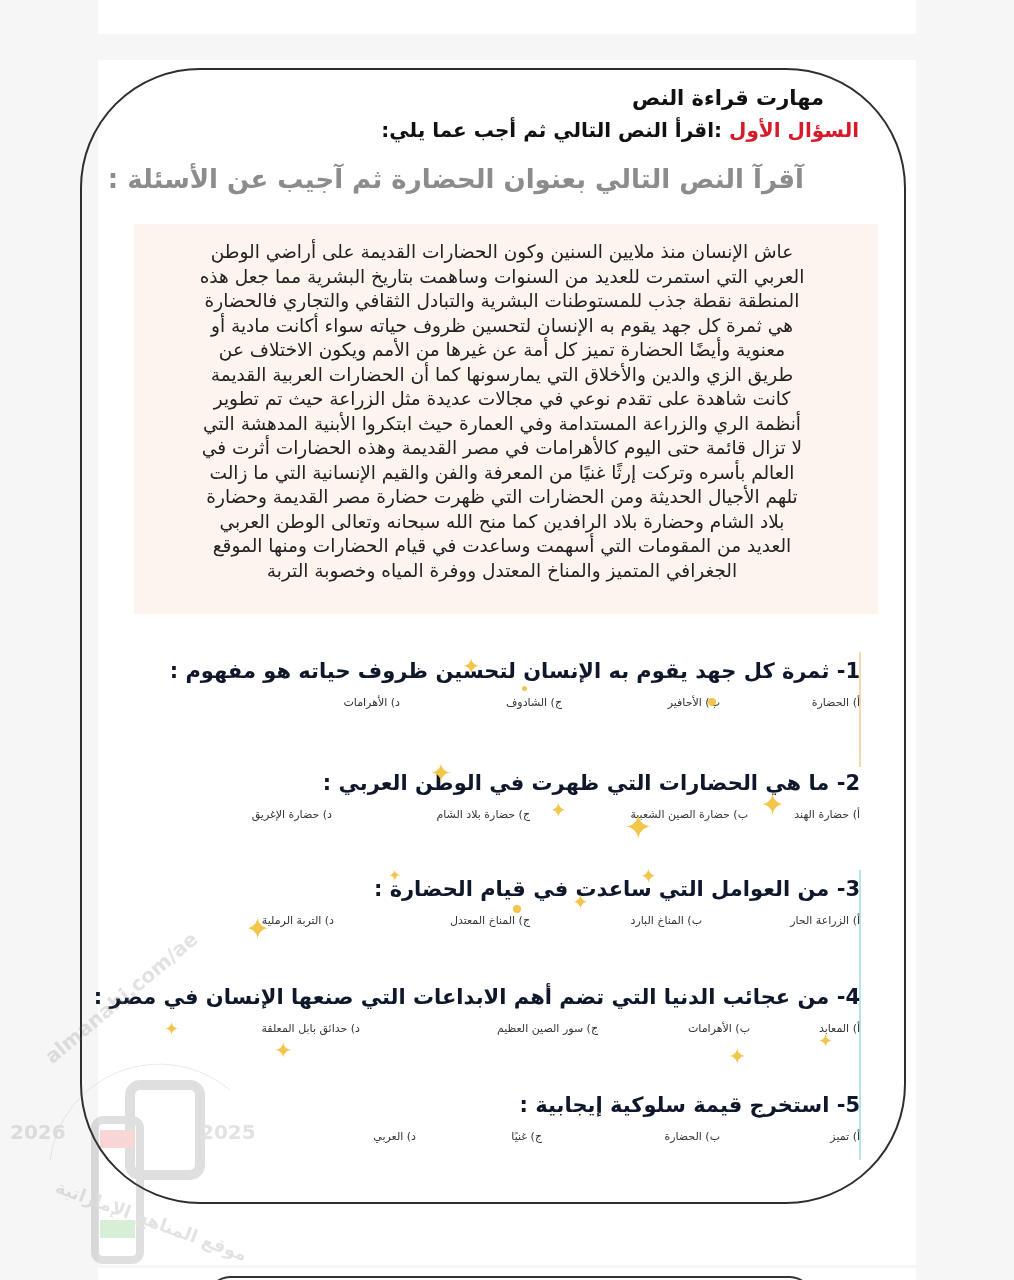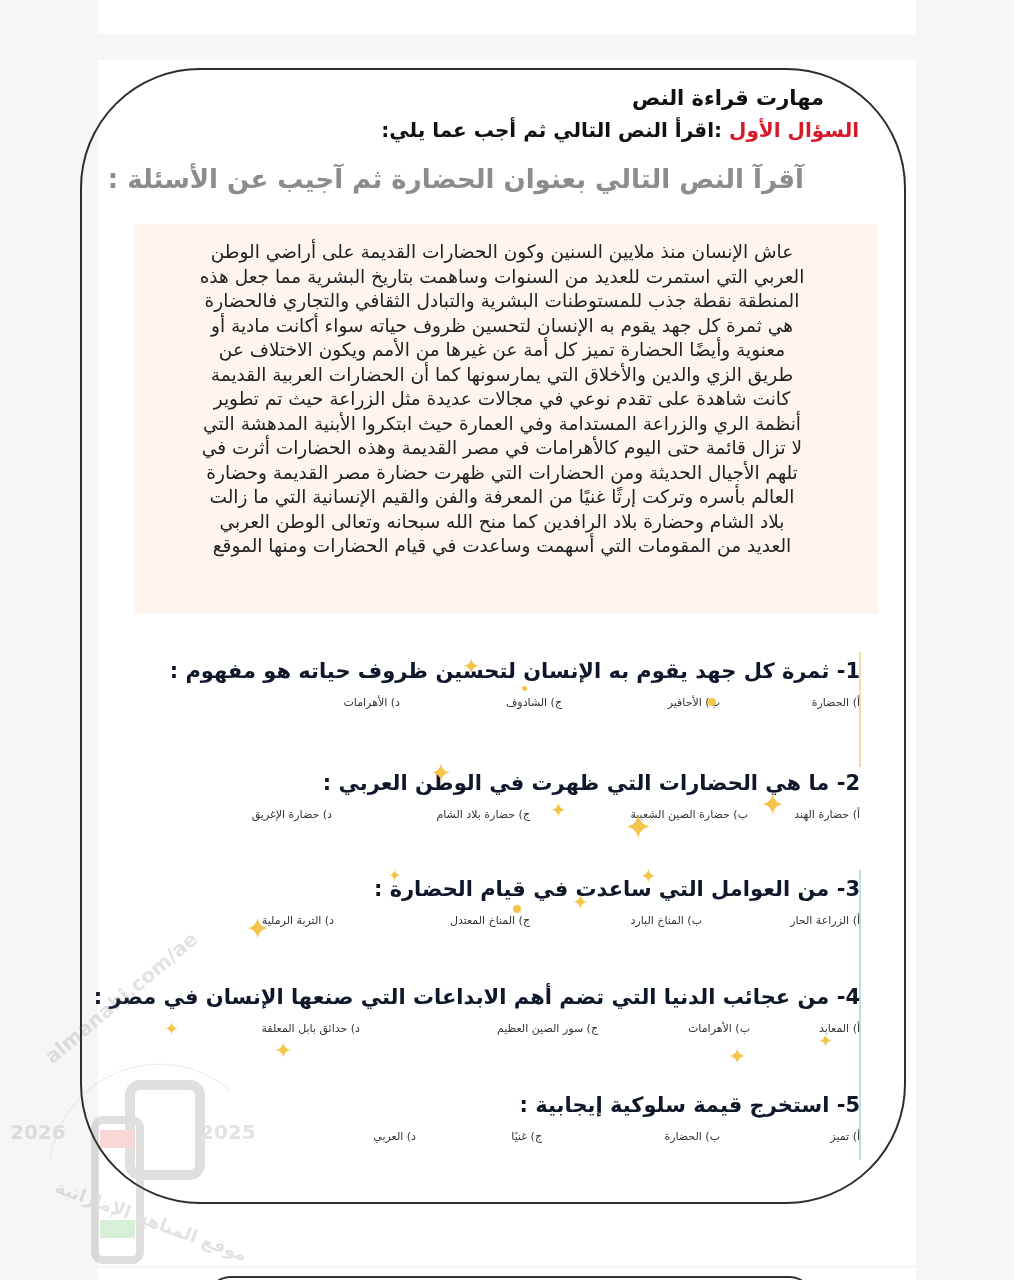--- a/index.html
+++ b/index.html
@@ -95,24 +95,25 @@
 <div class="passage rtl">
   <div class="passage-line">عاش الإنسان منذ ملايين السنين وكون الحضارات القديمة على أراضي الوطن</div>
   <div class="passage-line">العربي التي استمرت للعديد من السنوات وساهمت بتاريخ البشرية مما جعل هذه</div>
   <div class="passage-line">المنطقة نقطة جذب للمستوطنات البشرية والتبادل الثقافي والتجاري فالحضارة</div>
   <div class="passage-line">هي ثمرة كل جهد يقوم به الإنسان لتحسين ظروف حياته سواء أكانت مادية أو</div>
   <div class="passage-line">معنوية وأيضًا الحضارة تميز كل أمة عن غيرها من الأمم ويكون الاختلاف عن</div>
   <div class="passage-line">طريق الزي والدين والأخلاق التي يمارسونها كما أن الحضارات العربية القديمة</div>
   <div class="passage-line">كانت شاهدة على تقدم نوعي في مجالات عديدة مثل الزراعة حيث تم تطوير</div>
   <div class="passage-line">أنظمة الري والزراعة المستدامة وفي العمارة حيث ابتكروا الأبنية المدهشة التي</div>
   <div class="passage-line">لا تزال قائمة حتى اليوم كالأهرامات في مصر القديمة وهذه الحضارات أثرت في</div>
+  <div class="passage-line">العالم بأسره وتركت إرثًا غنيًا من المعرفة والفن والقيم الإنسانية التي ما زالت</div>
   <div class="passage-line">تلهم الأجيال الحديثة ومن الحضارات التي ظهرت حضارة مصر القديمة وحضارة</div>
-  <div class="passage-line">العالم بأسره وتركت إرثًا غنيًا من المعرفة والفن والقيم الإنسانية التي ما زالت</div>
   <div class="passage-line">بلاد الشام وحضارة بلاد الرافدين كما منح الله سبحانه وتعالى الوطن العربي</div>
   <div class="passage-line">العديد من المقومات التي أسهمت وساعدت في قيام الحضارات ومنها الموقع</div>
+  <div class="passage-line">الجغرافي المتميز والمناخ المعتدل ووفرة المياه وخصوبة التربة</div>
 </div>
 
 <div class="accent-bar" style="top:652px;height:115px;background:#f0dca8;"></div>
 <div class="accent-bar" style="top:870px;height:290px;background:#b8e2e6;"></div>
 
 <div class="q-block rtl" style="top:656px;right:154px;">
   <div class="q-title">1- ثمرة كل جهد يقوم به الإنسان لتحسين ظروف حياته هو مفهوم :</div>
   <div class="q-options">
     <span class="q-opt" style="right:0px;">أ) الحضارة</span>
     <span class="q-opt" style="right:140px;">ب) الأحافير</span>

